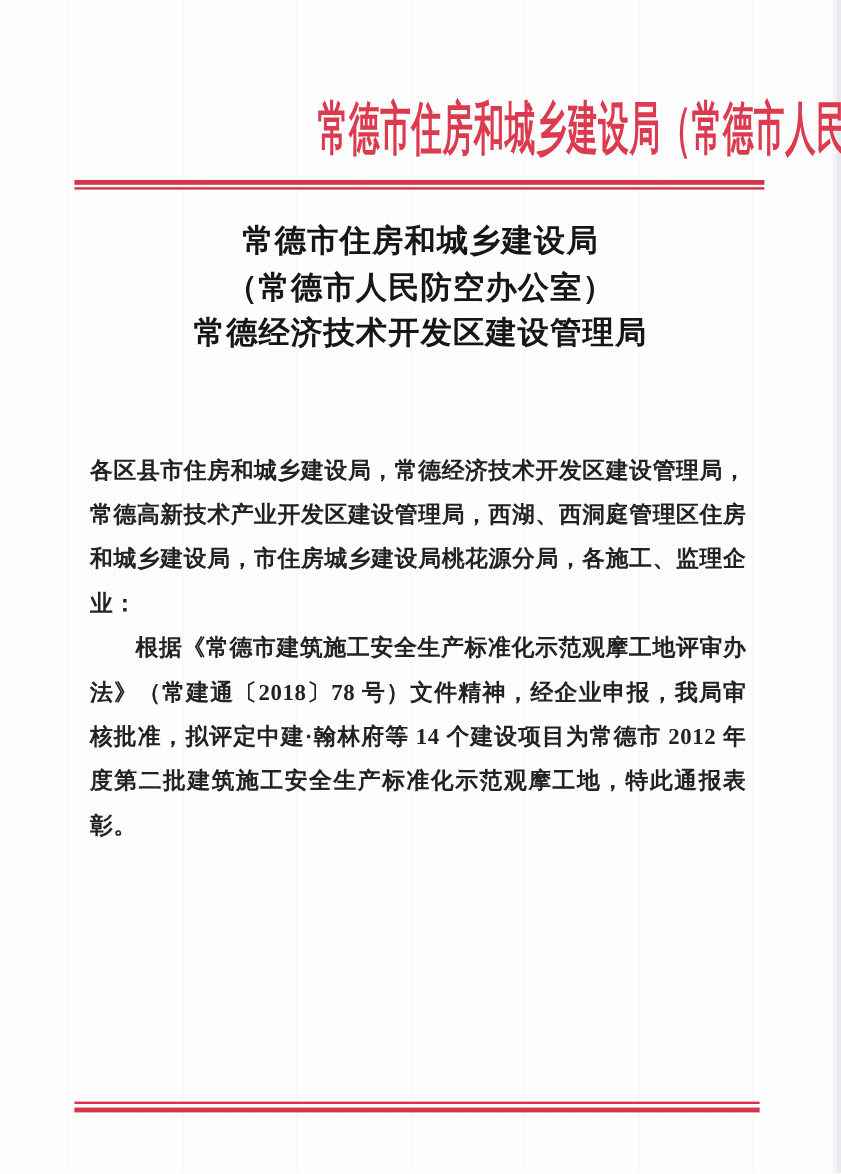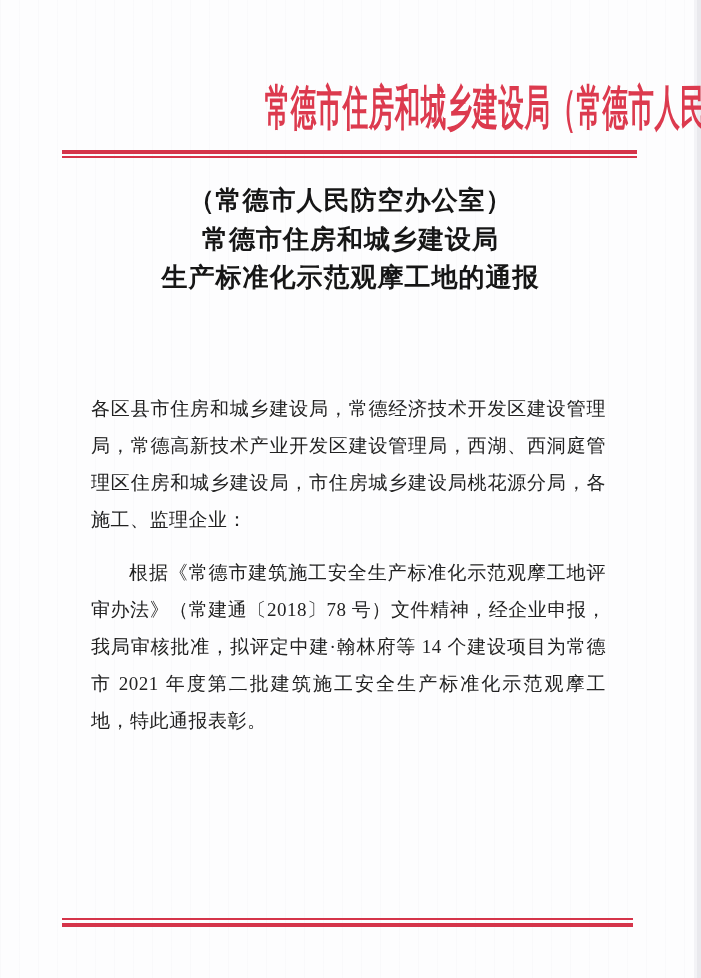--- a/index.html
+++ b/index.html
@@ -89,21 +89,21 @@
     position: absolute;
     top: 374px;
     left: 75px;
     width: 547px;
     color: #222222;
     font-size: 19px;
     line-height: 37px;
     letter-spacing: 0.5px;
     text-align: justify;
   }
-  .body-text p { margin: 16px; }
+  .body-text p { margin: 0; font-weight: bold; }
   .body-text p.indent { text-indent: 2em; }
 </style>
 </head>
 <body>
 
 <div class="page">
 
   <div class="edge-right-soft"></div>
   <div class="edge-right"></div>
 
@@ -111,28 +111,28 @@
     <span class="squeeze">常德市住房和城乡建设局（常德市人民防空办公室）</span>
   </div>
 
   <div class="rule rule-top">
     <div class="thick"></div>
     <div class="gap"></div>
     <div class="thin"></div>
   </div>
 
   <div class="doc-title">
+    <div>常德市住房和城乡建设局</div>
     <div>（常德市人民防空办公室）</div>
-    <div>常德市住房和城乡建设局</div>
-    <div>生产标准化示范观摩工地的通报</div>
+    <div>常德经济技术开发区建设管理局</div>
   </div>
 
   <div class="body-text">
     <p>各区县市住房和城乡建设局，常德经济技术开发区建设管理局，常德高新技术产业开发区建设管理局，西湖、西洞庭管理区住房和城乡建设局，市住房城乡建设局桃花源分局，各施工、监理企业：</p>
-    <p class="indent">根据《常德市建筑施工安全生产标准化示范观摩工地评审办法》（常建通〔2018〕78 号）文件精神，经企业申报，我局审核批准，拟评定中建·翰林府等 14 个建设项目为常德市 2021 年度第二批建筑施工安全生产标准化示范观摩工地，特此通报表彰。</p>
+    <p class="indent">根据《常德市建筑施工安全生产标准化示范观摩工地评审办法》（常建通〔2018〕78 号）文件精神，经企业申报，我局审核批准，拟评定中建·翰林府等 14 个建设项目为常德市 2012 年度第二批建筑施工安全生产标准化示范观摩工地，特此通报表彰。</p>
   </div>
 
   <div class="rule rule-bottom">
     <div class="thin"></div>
     <div class="gap"></div>
     <div class="thick"></div>
   </div>
 
 </div>
 

